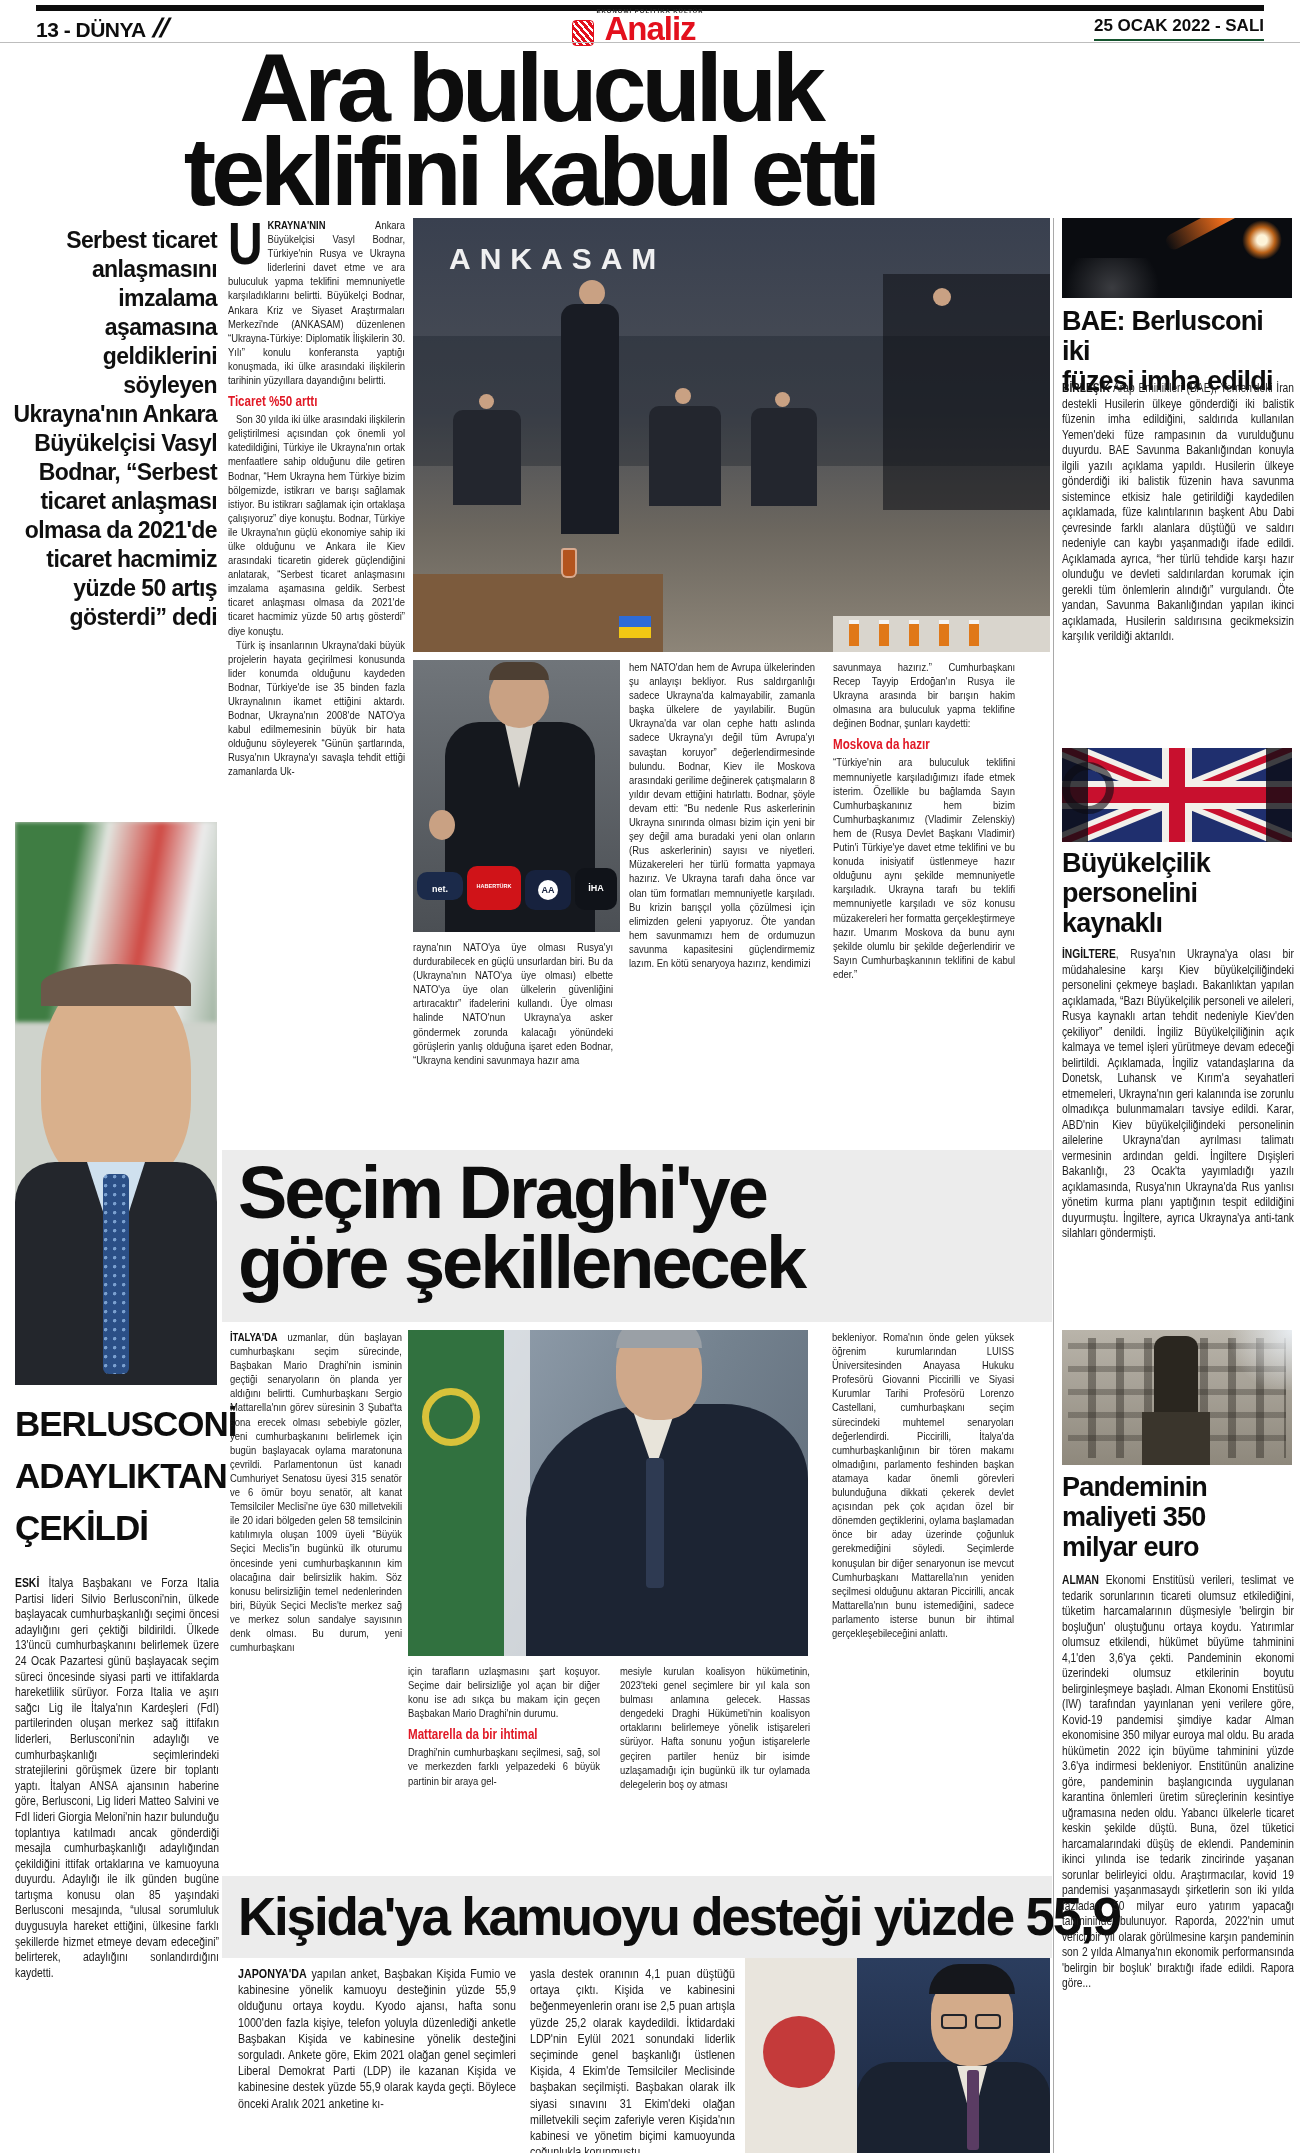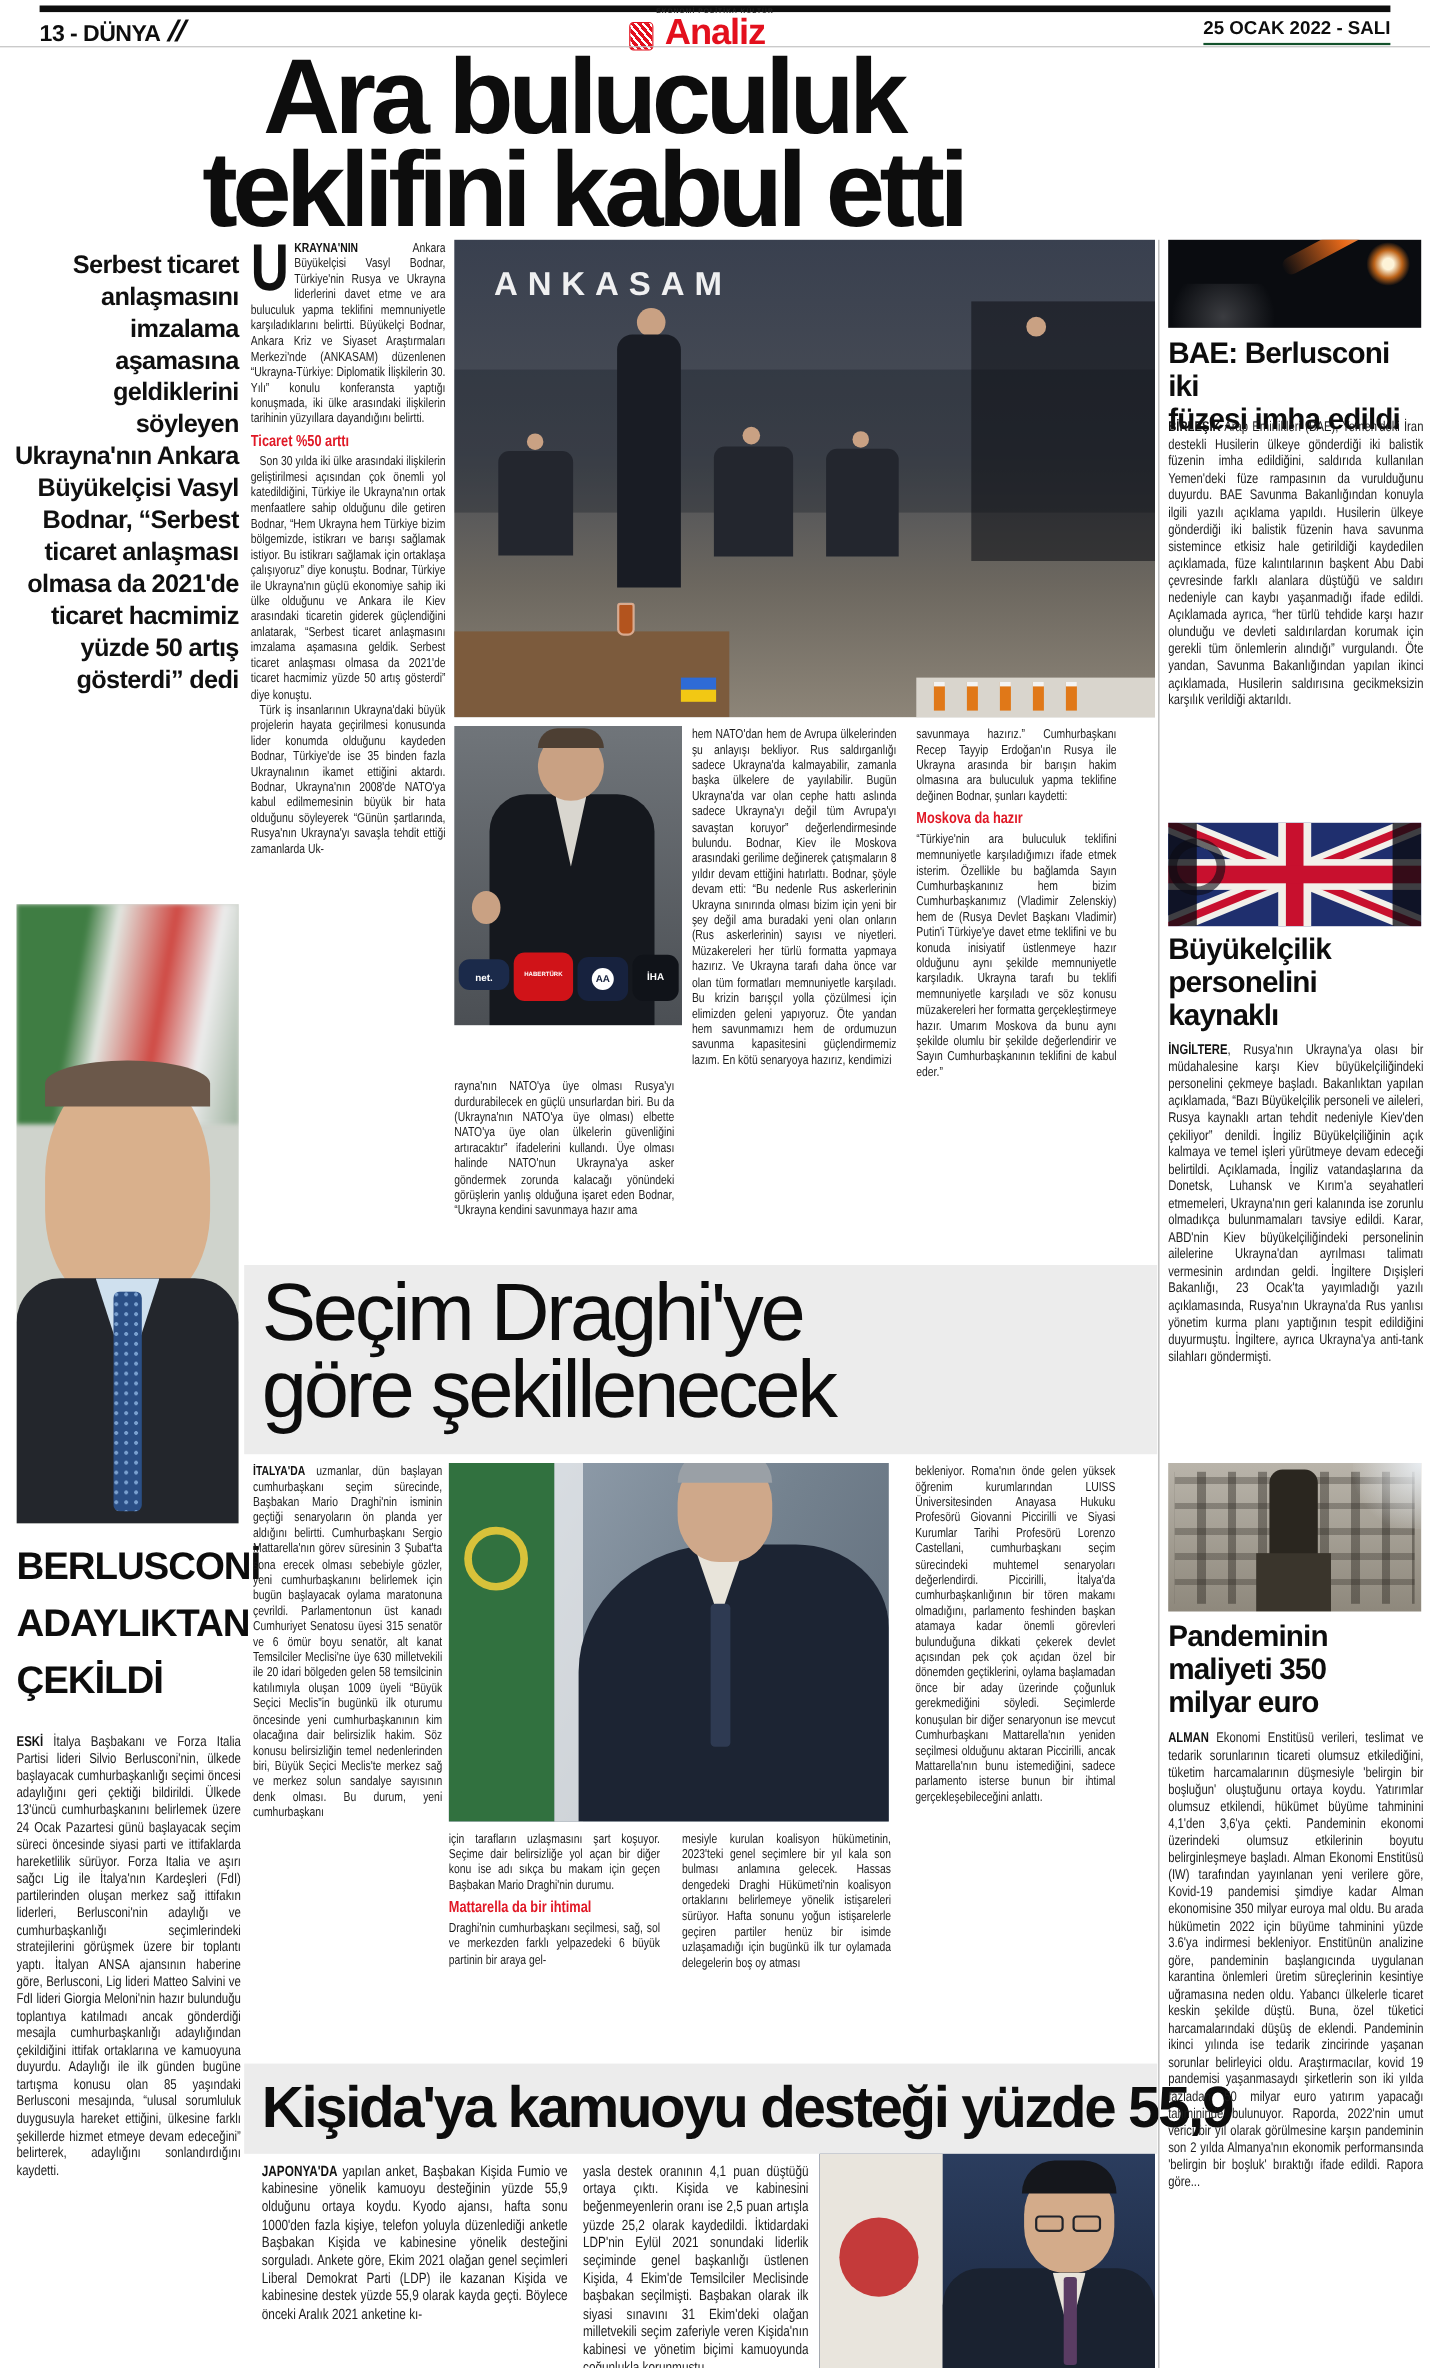--- a/index.html
+++ b/index.html
@@ -30,21 +30,21 @@
              background:repeating-linear-gradient(50deg,#e3101d 0 3px,#fff 3px 5px);border:1px solid #e3101d}
   .dateline{right:36px;top:16px;font-size:17px;font-weight:bold;color:#0d0d0d;border-bottom:2px solid #14532d;padding-bottom:3px}
   .headrule{left:0;top:42px;width:1300px;height:1px;background:#bdbdbd}
   
   .megahl{left:10px;top:46px;width:1040px;text-align:center;font-weight:bold;color:#0d0d0d;
           font-size:97px;line-height:84px;letter-spacing:-5px}
   .standfirst{left:13px;top:226px;width:204px;text-align:right;font-weight:bold;color:#101010;
               font-size:23px;line-height:29px;letter-spacing:-0.6px}
   .railhl{font-size:27px;line-height:30px;font-weight:bold;color:#0d0d0d;letter-spacing:-0.8px;text-align:left}
   .berlhl{left:15px;top:1398px;width:205px;font-size:35px;line-height:52px;font-weight:bold;color:#0d0d0d;letter-spacing:-1px}
-  .draghihl{left:238px;top:1158px;width:820px;font-size:74px;line-height:70px;font-weight:normal;color:#0d0d0d;letter-spacing:-3px}
+  .draghihl{left:238px;top:1158px;width:820px;font-size:74px;line-height:70px;font-weight:bold;color:#0d0d0d;letter-spacing:-3px}
   .kishhl{left:238px;top:1886px;width:816px;font-size:53px;font-weight:bold;color:#0d0d0d;letter-spacing:-2.2px;white-space:nowrap}
   .band{position:absolute;background:#ececec}
   .vrule{left:1053px;top:218px;width:1px;height:1935px;background:#a9a9a9;position:absolute}
   
   .person-head{border-radius:50%;background:#c9a183}
   .person-body{border-radius:10px 10px 0 0;background:#23262e}
   .miclabel{color:#fff;font-weight:bold;text-align:center}
 </style>
 </head>
 <body>
@@ -116,21 +116,21 @@
   </div>
 
   <div class="col" style="left:228px;top:218px;width:177px;height:922px">
     <div class="cnd bodytext">
       <p><span class="dropcap">U</span><b class="lw">KRAYNA'NIN</b> <span>Ankara Büyükelçisi Vasyl Bodnar, Türkiye'nin Rusya ve Ukrayna liderlerini davet etme ve ara buluculuk yapma teklifini memnuniyetle karşıladıklarını belirtti. Büyükelçi Bodnar, Ankara Kriz ve Siyaset Araştırmaları Merkezi'nde (ANKASAM) düzenlenen “Ukrayna-Türkiye: Diplomatik İlişkilerin 30. Yılı” konulu konferansta yaptığı konuşmada, iki ülke arasındaki ilişkilerin tarihinin yüzyıllara dayandığını belirtti.</span></p>
       <div class="subhead">Ticaret %50 arttı</div>
       <p class="ind">Son 30 yılda iki ülke arasındaki ilişkilerin geliştirilmesi açısından çok önemli yol katedildiğini, Türkiye ile Ukrayna'nın ortak menfaatlere sahip olduğunu dile getiren Bodnar, “Hem Ukrayna hem Türkiye bizim bölgemizde, istikrarı ve barışı sağlamak istiyor. Bu istikrarı sağlamak için ortaklaşa çalışıyoruz” diye konuştu. Bodnar, Türkiye ile Ukrayna'nın güçlü ekonomiye sahip iki ülke olduğunu ve Ankara ile Kiev arasındaki ticaretin giderek güçlendiğini anlatarak, “Serbest ticaret anlaşmasını imzalama aşamasına geldik. Serbest ticaret anlaşması olmasa da 2021'de ticaret hacmimiz yüzde 50 artış gösterdi” diye konuştu.</p>
       <p class="ind">Türk iş insanlarının Ukrayna'daki büyük projelerin hayata geçirilmesi konusunda lider konumda olduğunu kaydeden Bodnar, Türkiye'de ise 35 binden fazla Ukraynalının ikamet ettiğini aktardı. Bodnar, Ukrayna'nın 2008'de NATO'ya kabul edilmemesinin büyük bir hata olduğunu söyleyerek “Günün şartlarında, Rusya'nın Ukrayna'yı savaşla tehdit ettiği zamanlarda Uk-</p>
     </div>
   </div>
-  <div class="col" style="left:413px;top:980px;width:200px;height:200px">
+  <div class="col" style="left:413px;top:940px;width:200px;height:200px">
     <div class="cnd bodytext">
         <p>rayna'nın NATO'ya üye olması Rusya'yı durdurabilecek en güçlü unsurlardan biri. Bu da (Ukrayna'nın NATO'ya üye olması) elbette NATO'ya üye olan ülkelerin güvenliğini artıracaktır” ifadelerini kullandı. Üye olması halinde NATO'nun Ukrayna'ya asker göndermek zorunda kalacağı yönündeki görüşlerin yanlış olduğuna işaret eden Bodnar, “Ukrayna kendini savunmaya hazır ama</p>
       </div>
   </div>
   <div class="col" style="left:629px;top:660px;width:186px;height:480px">
     <div class="cnd bodytext">
         <p>hem NATO'dan hem de Avrupa ülkelerinden şu anlayışı bekliyor. Rus saldırganlığı sadece Ukrayna'da kalmayabilir, zamanla başka ülkelere de yayılabilir. Bugün Ukrayna'da var olan cephe hattı aslında sadece Ukrayna'yı değil tüm Avrupa'yı savaştan koruyor” değerlendirmesinde bulundu. Bodnar, Kiev ile Moskova arasındaki gerilime değinerek çatışmaların 8 yıldır devam ettiğini hatırlattı. Bodnar, şöyle devam etti: “Bu nedenle Rus askerlerinin Ukrayna sınırında olması bizim için yeni bir şey değil ama buradaki yeni olan onların (Rus askerlerinin) sayısı ve niyetleri. Müzakereleri her türlü formatta yapmaya hazırız. Ve Ukrayna tarafı daha önce var olan tüm formatları memnuniyetle karşıladı. Bu krizin barışçıl yolla çözülmesi için elimizden geleni yapıyoruz. Öte yandan hem savunmamızı hem de ordumuzun savunma kapasitesini güçlendirmemiz lazım. En kötü senaryoya hazırız, kendimizi</p>
       </div>
   </div>
   <div class="col" style="left:833px;top:660px;width:182px;height:480px">

